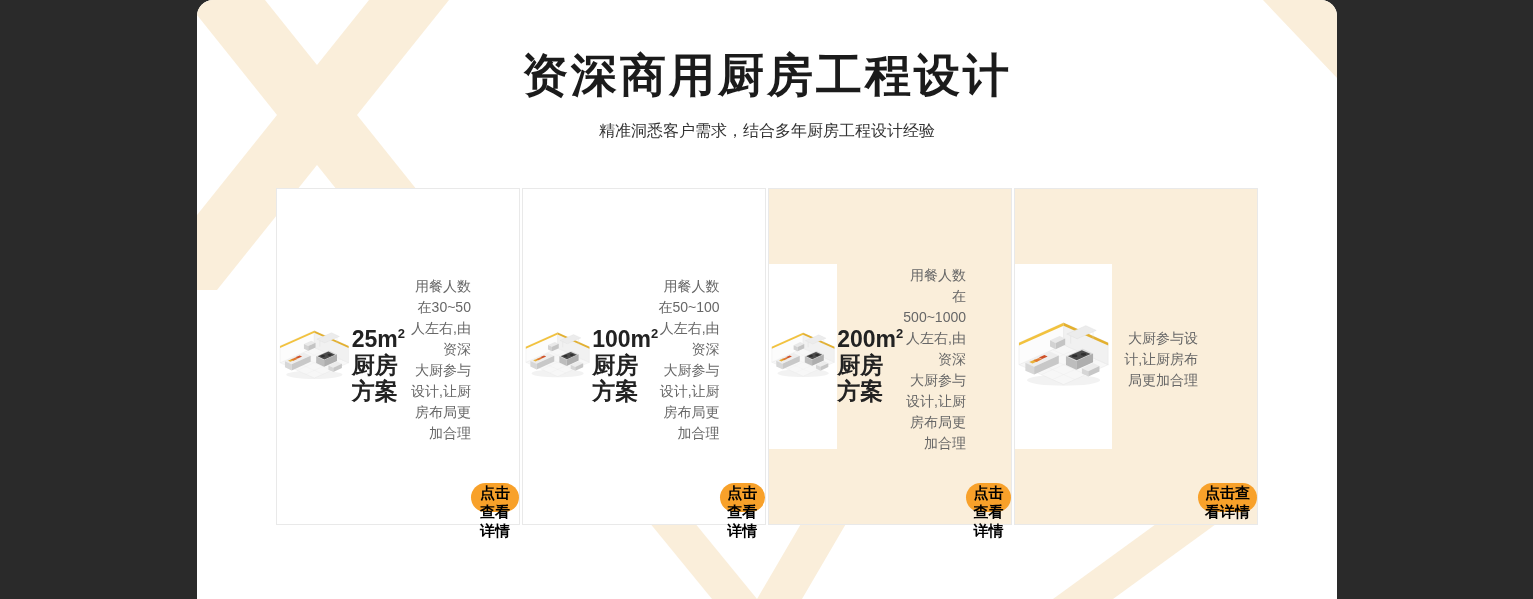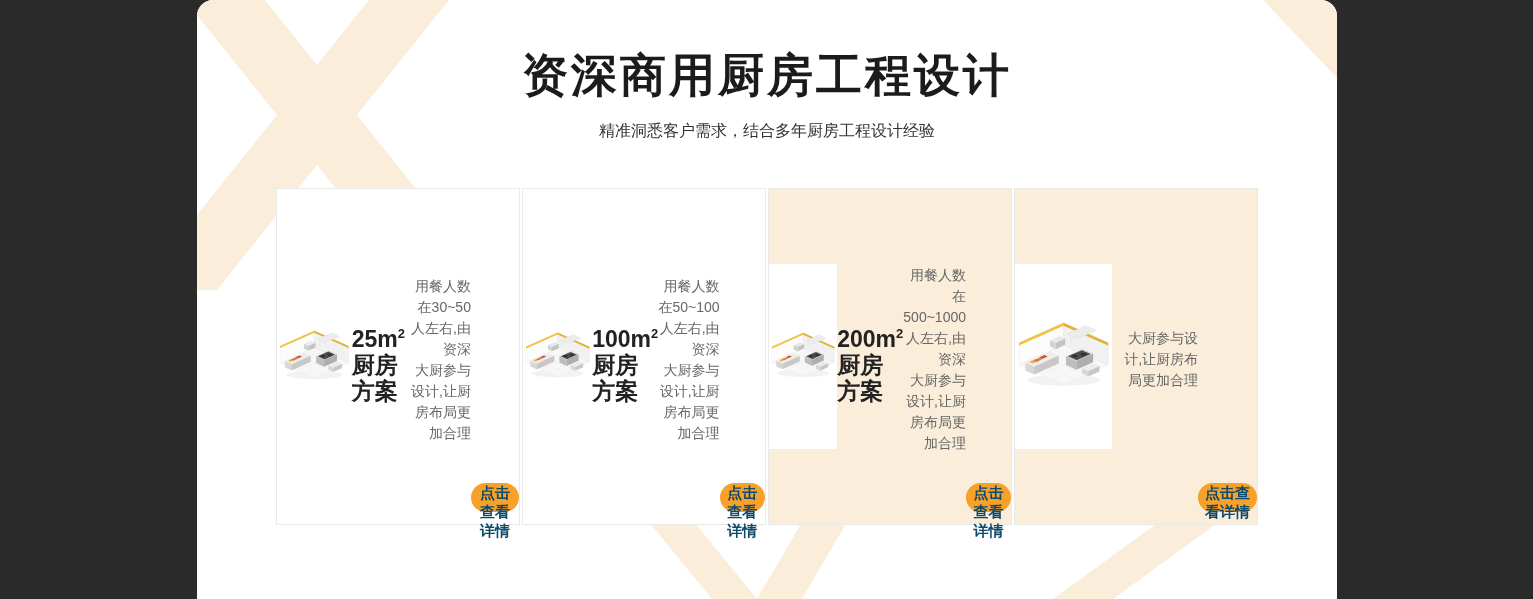--- a/index.html
+++ b/index.html
@@ -59,21 +59,21 @@
     margin: 7px 0 0;
     font-size: 14px; color: #676767;
     line-height: 21px; text-align: right;
   }
   .card-desc span { display: block; }
   .detail-button {
     margin-top: auto; margin-bottom: 12px;
     width: 129px; height: 29px;
     border: none; border-radius: 15px;
     background: var(--color-accent-orange, #f8a12a);
-    color: #0c4a6e; font-size: 15px; font-weight: 700;
+    color: #000000; font-size: 15px; font-weight: 700;
     font-family: inherit;
     cursor: pointer;
   }
   .defs-holder { position: absolute; width: 0; height: 0; overflow: hidden; }
 </style>
 </head>
 <body>
 
 <svg class="defs-holder" aria-hidden="true">
   <defs>

